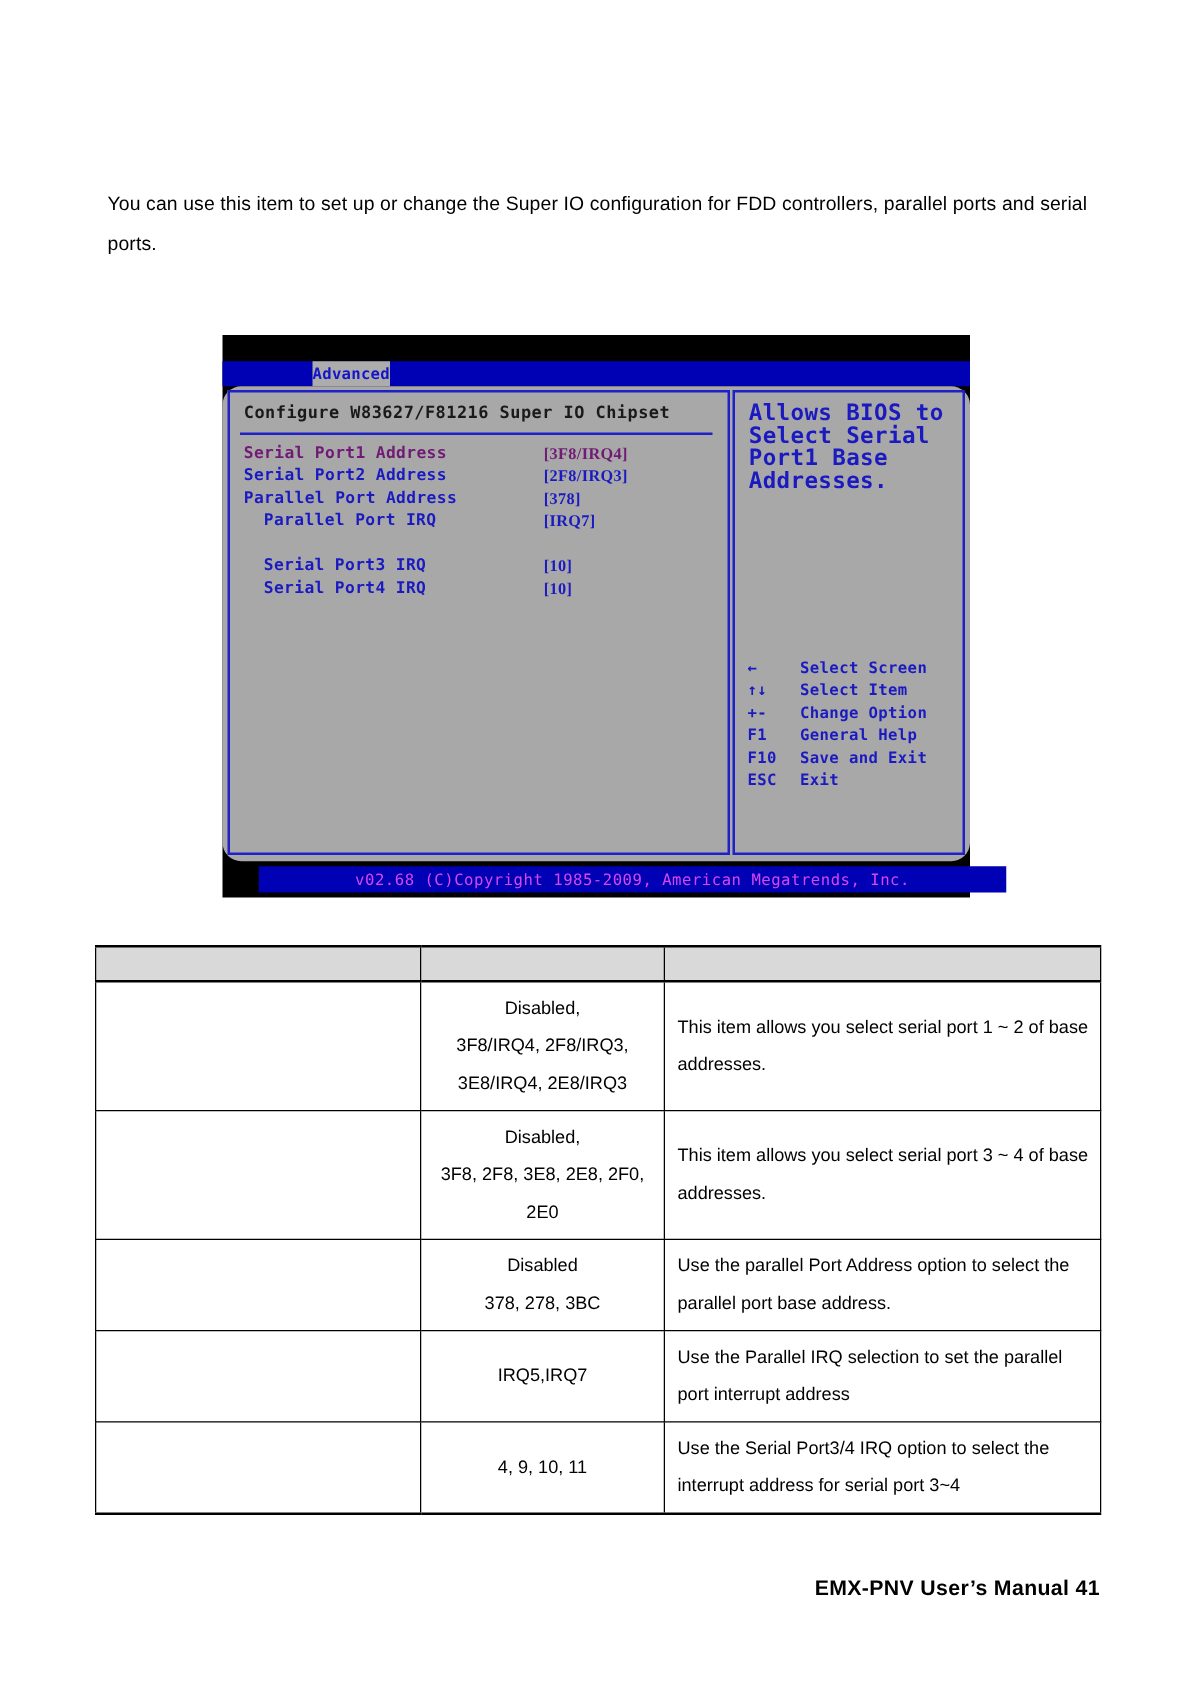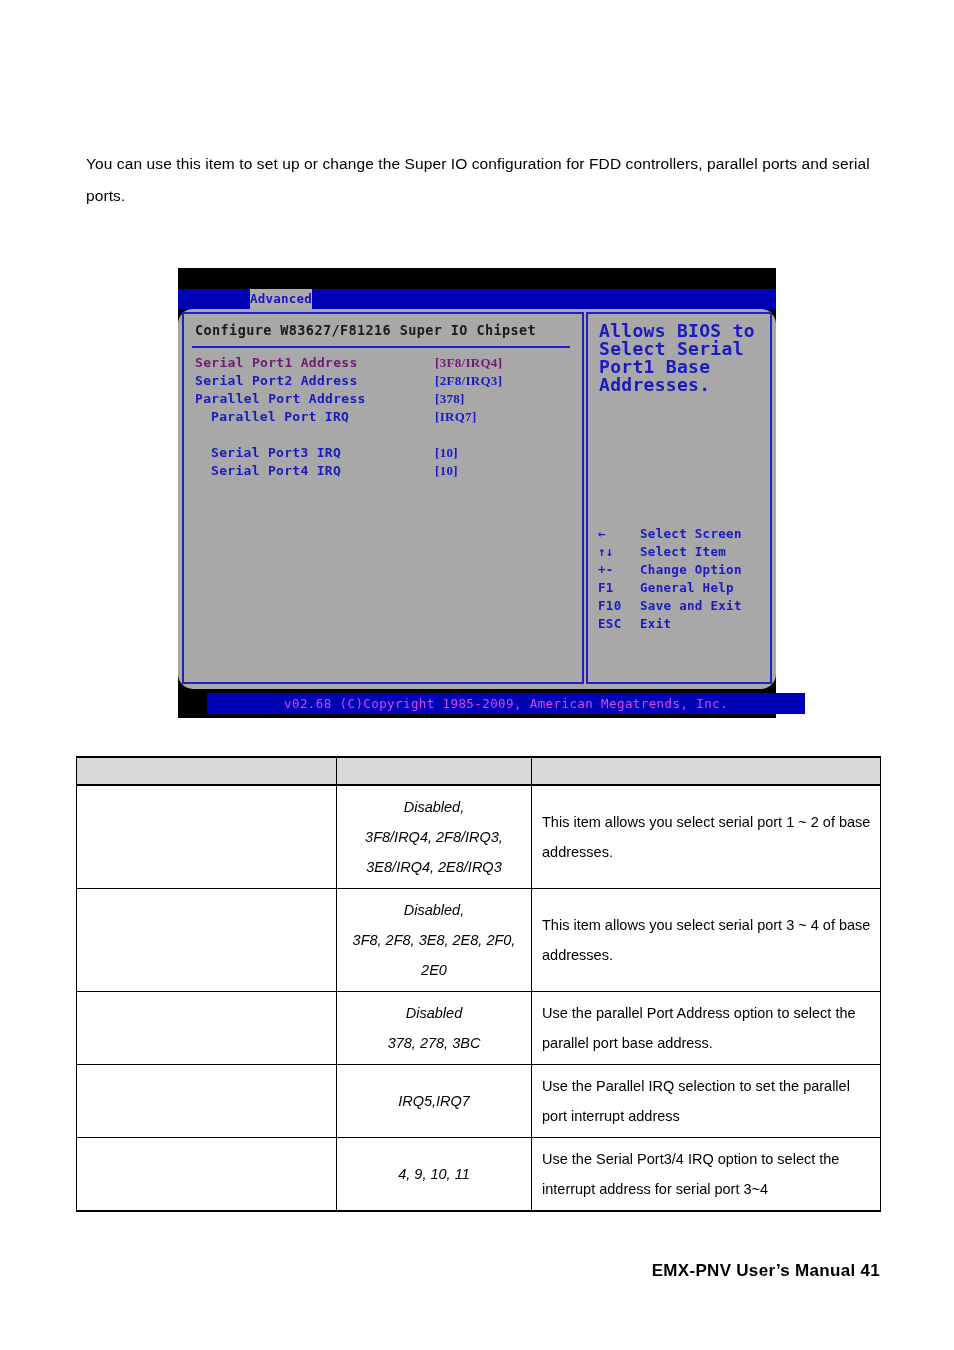--- a/index.html
+++ b/index.html
@@ -156,21 +156,21 @@
   }
   .spec-table tr.head td {
     background:#d9d9d9;
     height:26px;
     padding:0;
     line-height:26px;
     border-top:2px solid #000;
     border-bottom:2px solid #000;
   }
   .spec-table td.col-name { padding-left:8px; }
-  .spec-table td.col-opts { text-align:center; padding:6px 6px;font-style:italic; }
+  .spec-table td.col-opts { text-align:center; padding:6px 6px; }
   .spec-table td.col-desc { padding:6px 8px 6px 10px; }
   .spec-table tr.last td { border-bottom:2px solid #000; }
   .opt-line { display:block; }
 
   
   .page-footer {
     position:absolute;
     right:74px; top:1261px;
     font-size:17px; font-weight:bold;
     color:#000;

